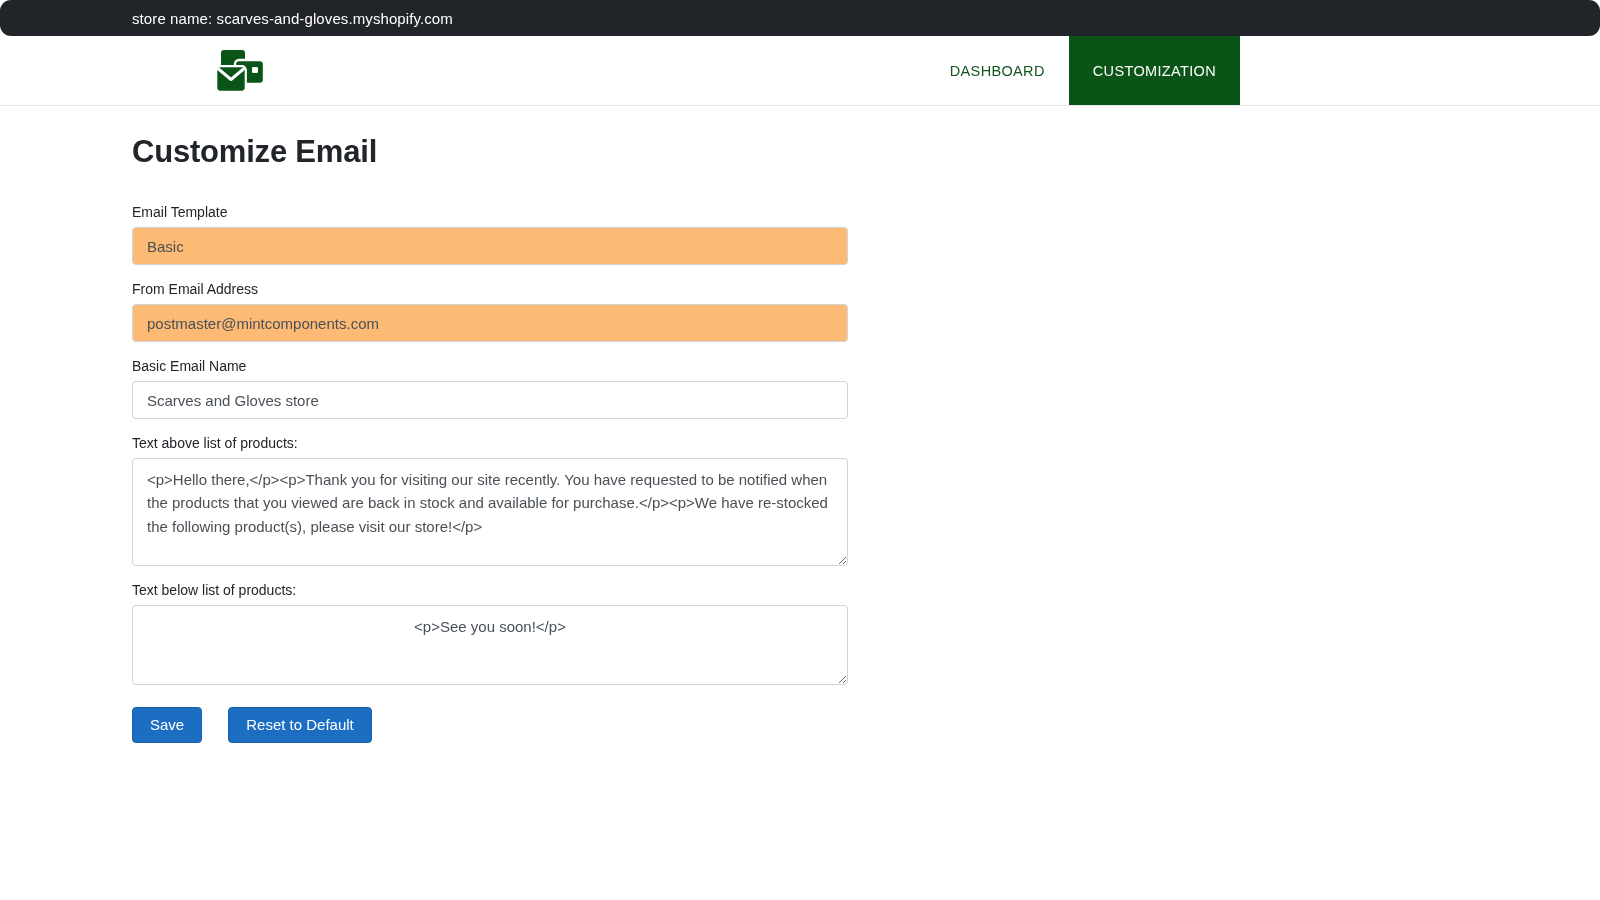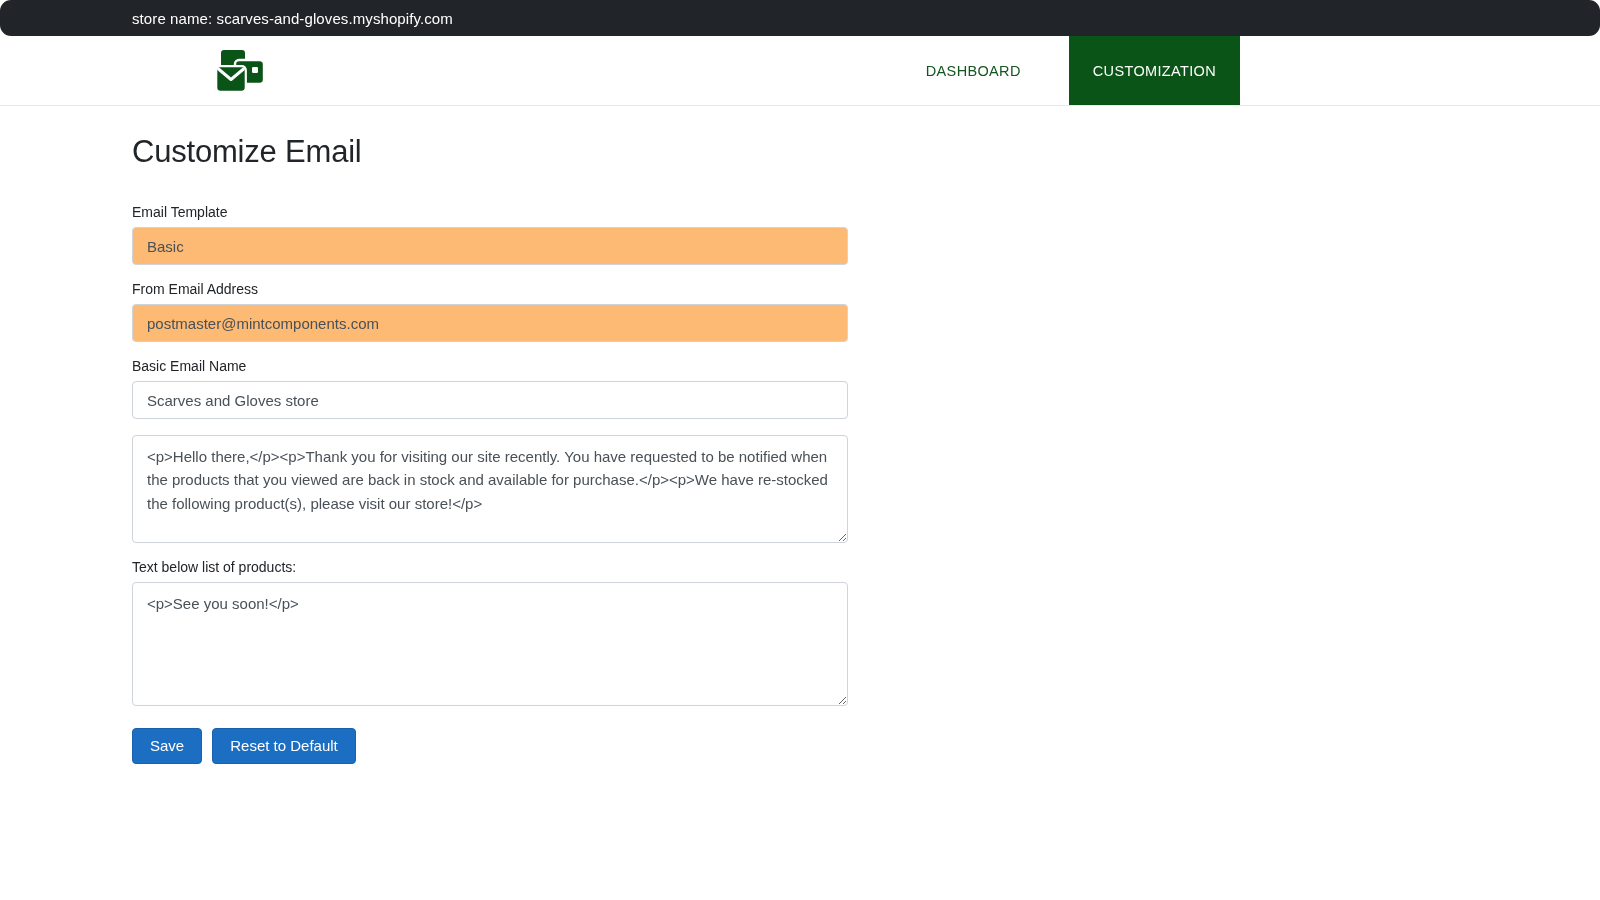--- a/index.html
+++ b/index.html
@@ -45,21 +45,20 @@
     padding-right: 0;
     margin-left: 132px;
   }
   .brand svg { display: block; }
 
   .nav-links {
     margin-left: auto;
     display: flex;
     align-items: stretch;
     margin-right: 360px;
-    gap: 24px;
   }
   .nav-link {
     display: flex;
     align-items: center;
     padding: 0 24px;
     font-size: 14.5px;
     letter-spacing: 0.35px;
     color: #13551f;
     text-decoration: none;
     cursor: pointer;
@@ -70,21 +69,21 @@
     color: #ffffff;
   }
 
   
   .content {
     padding-left: 132px;
     padding-top: 28px;
   }
   .page-title {
     font-size: 31px;
-    font-weight: normal;
+    font-weight: bold;
     color: #212529;
     margin: 0 0 34px 0;
     letter-spacing: -0.2px;
   }
 
   .field-group { margin-bottom: 16px; }
   .field-label {
     display: block;
     font-size: 14px;
     color: #212529;
@@ -118,26 +117,26 @@
     font-family: "Liberation Sans", sans-serif;
     color: #495057;
     background: #ffffff;
     border: 1px solid #ced4da;
     border-radius: 4px;
     outline: none;
     resize: vertical;
     overflow: hidden;
   }
   .ta-above { height: 108px; }
-  .ta-below { height: 124px; }
+  .ta-below { height: 80px; text-align: center; }
 
   .button-row {
     margin-top: 22px;
     display: flex;
-    gap: 10px;
+    gap: 26px;
   }
   .btn {
     font-family: "Liberation Sans", sans-serif;
     font-size: 15px;
     color: #ffffff;
     background: #1b6ec2;
     border: 1px solid #1861ac;
     border-radius: 4px;
     padding: 7px 17px;
     cursor: pointer;
@@ -186,20 +185,21 @@
     <label class="field-label">From Email Address</label>
     <input class="form-control disabled" type="text" readonly="" disabled="" value="postmaster@mintcomponents.com" style="">
   </div>
 
   <div class="field-group">
     <label class="field-label">Basic Email Name</label>
     <input class="form-control" type="text" value="Scarves and Gloves store" style="">
   </div>
 
   <div class="field-group">
+    <label class="field-label">Text above list of products:</label>
     <textarea class="form-textarea ta-above" style="">&lt;p&gt;Hello there,&lt;/p&gt;&lt;p&gt;Thank you for visiting our site recently. You have requested to be notified when the products that you viewed are back in stock and available for purchase.&lt;/p&gt;&lt;p&gt;We have re-stocked the following product(s), please visit our store!&lt;/p&gt;</textarea>
   </div>
 
   <div class="field-group">
     <label class="field-label">Text below list of products:</label>
     <textarea class="form-textarea ta-below" style="">&lt;p&gt;See you soon!&lt;/p&gt;</textarea>
   </div>
 
   <div class="button-row">
     <button class="btn" type="button">Save</button>

